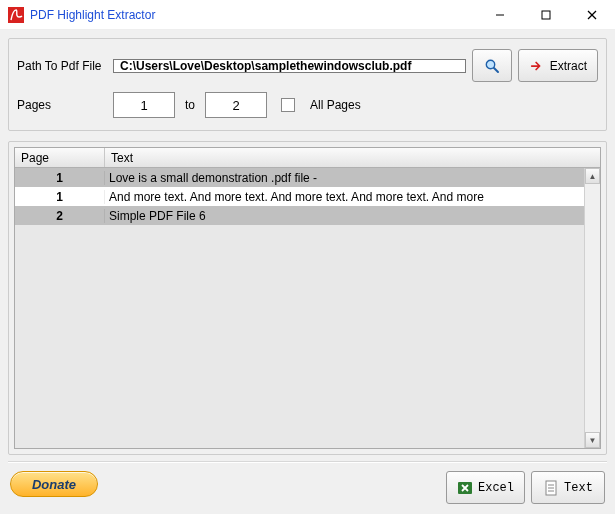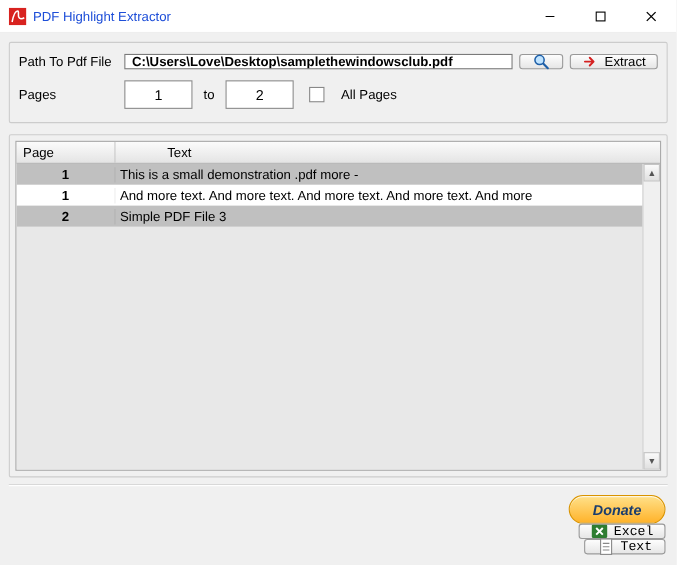--- a/index.html
+++ b/index.html
@@ -54,21 +54,21 @@
     flex: 1;
     height: 14px;
     border: 1px solid #7a7a7a;
     background: #fff;
     padding: 0 6px;
     font-weight: bold;
     font-size: 12px;
     font-family: inherit;
   }
   .btn3d {
-    height: 14px;
+    height: 33px;
     border: 1px solid #999;
     border-radius: 3px;
     background: linear-gradient(#fdfdfd, #e6e6e6);
     display: flex; align-items: center; justify-content: center;
     padding: 0 10px;
     margin-left: 6px;
     cursor: default;
     gap: 5px;
   }
   .btn3d .icon { width: 16px; height: 16px; display:flex; align-items:center; justify-content:center; }
@@ -93,42 +93,42 @@
     flex: 1;
     display: flex;
   }
   .table {
     flex:1;
     border: 1px solid #aaa;
     background: #e8e8e8;
     display:flex; flex-direction:column;
     overflow:hidden;
   }
-  .thead { display:flex; background: linear-gradient(#fbfbfb,#e4e4e4); border-bottom: 1px solid #b0b0b0; height:20px;gap:41px; }
+  .thead { display:flex; background: linear-gradient(#fbfbfb,#e4e4e4); border-bottom: 1px solid #b0b0b0; height:20px; }
   .th {
     padding: 2px 6px;
     font-size:12px;
     border-right: 1px solid #c8c8c8;
     display:flex; align-items:center;
   }
   .th.page { width: 90px; }
   .th.text { flex:1; border-right:none;}
   .tbody { flex:1; overflow:auto; background:#e8e8e8; position:relative;}
   .tr { display:flex; height:19px; align-items:center; font-size:12px;}
   .tr.odd { background:#c0c0c0; }
   .tr.even { background:#ffffff; }
   .td.page { width:90px; text-align:center; font-weight:bold; border-right:1px solid rgba(0,0,0,0.07);}
   .td.text { flex:1; padding-left:4px; white-space:nowrap; overflow:hidden; text-overflow:ellipsis;}
   .scrollbar-v { position:absolute; right:0; top:0; bottom:0; width:16px; background:#f0f0f0; border-left:1px solid #d0d0d0;}
   .sb-btn { height:16px; background:linear-gradient(#fafafa,#e0e0e0); border:1px solid #c4c4c4; display:flex;align-items:center;justify-content:center;font-size:8px;color:#555;}
   .sb-track{ position:absolute; top:16px; bottom:16px; left:0; right:0;}
 
   .sep { height:1px; border-top:1px solid #d8d8d8; border-bottom:1px solid #fff; margin:6px 0 4px 0;}
 
-  .bottombar { display:flex; align-items:flex-end; padding: 4px 2px 2px 2px; flex-direction: column; }
+  .bottombar { display:flex; align-items:flex-start; padding: 4px 2px 2px 2px; }
   .donate {
     width: 88px; height: 26px;
     border-radius: 13px;
     background: linear-gradient(#ffe18a, #ffb32b);
     border: 1px solid #d99400;
     box-shadow: inset 0 1px 0 rgba(255,255,255,0.7);
     display:flex; align-items:center; justify-content:center;
     font-style: italic; font-weight:bold; color:#1a3d6d; font-size:13px;
   }
   .bottombar .spacer { flex:1; }
@@ -201,29 +201,29 @@
 
   <div class="group-table">
     <div class="table">
       <div class="thead">
         <div class="th page">Page</div>
         <div class="th text">Text</div>
       </div>
       <div class="tbody">
         <div class="tr odd">
           <div class="td page">1</div>
-          <div class="td text">This is a small demonstration .pdf more -</div>
+          <div class="td text">Love is a small demonstration .pdf file -</div>
         </div>
         <div class="tr even">
           <div class="td page">1</div>
           <div class="td text">And more text. And more text. And more text. And more text. And more</div>
         </div>
         <div class="tr odd">
           <div class="td page">2</div>
-          <div class="td text">Simple PDF File 3</div>
+          <div class="td text">Simple PDF File 6</div>
         </div>
         <div class="scrollbar-v">
           <div class="sb-btn">▲</div>
           <div class="sb-track"></div>
           <div class="sb-btn" style="position:absolute;bottom:0;left:0;right:0;">▼</div>
         </div>
       </div>
     </div>
   </div>
 

